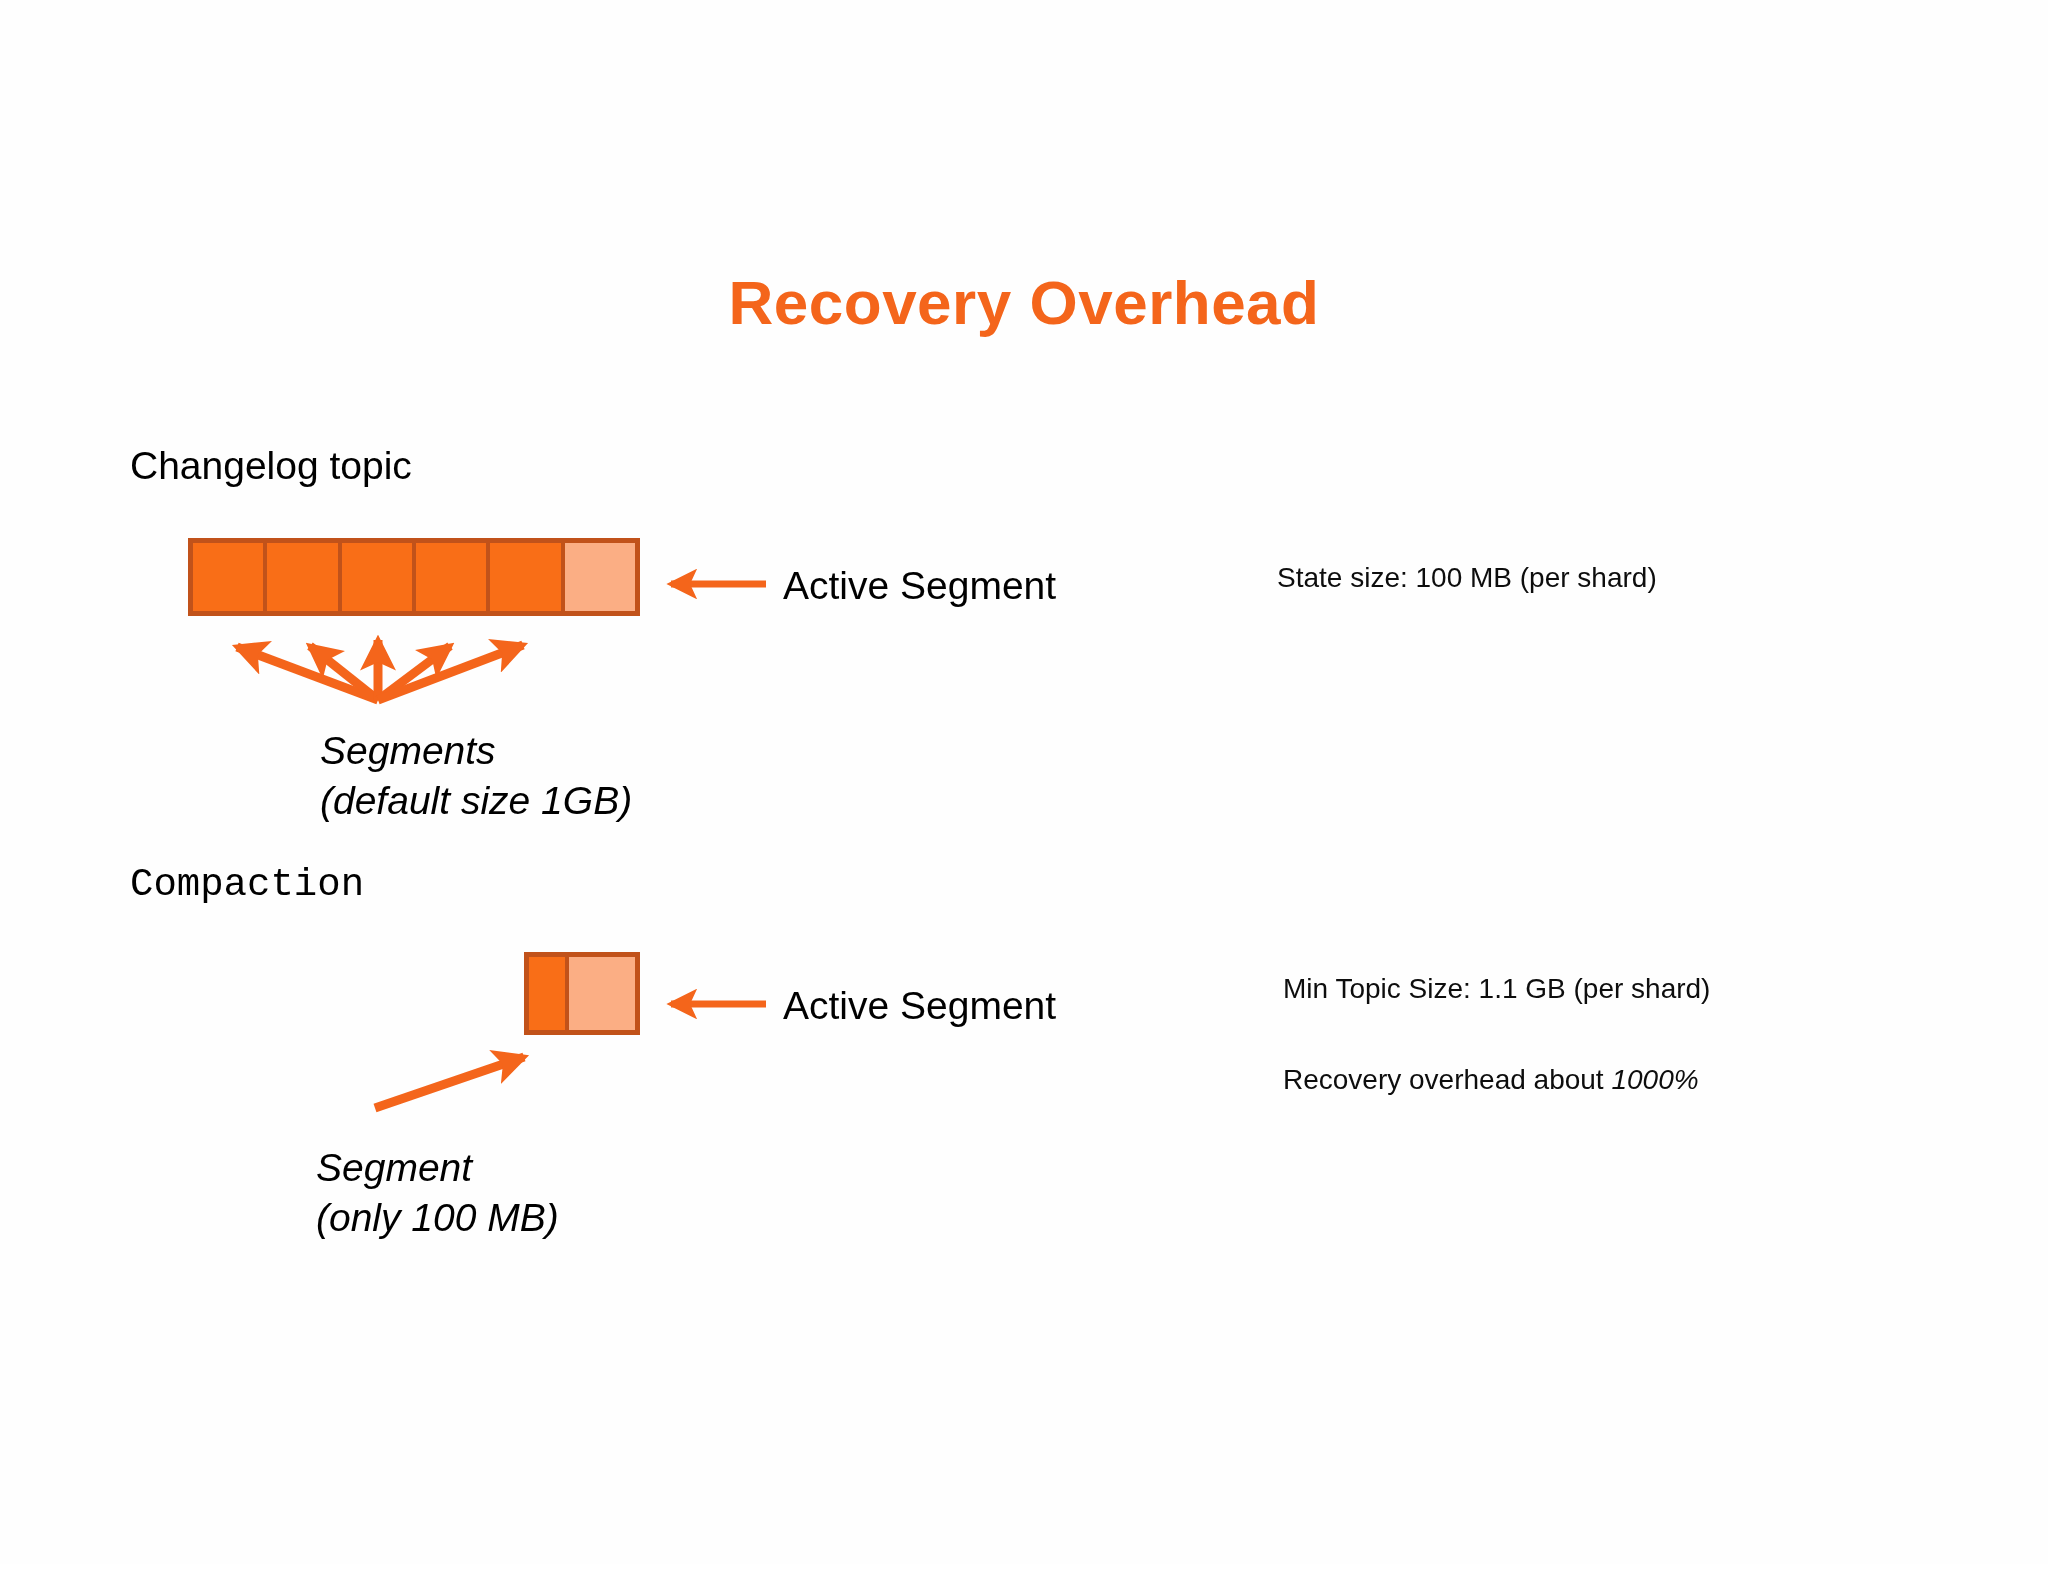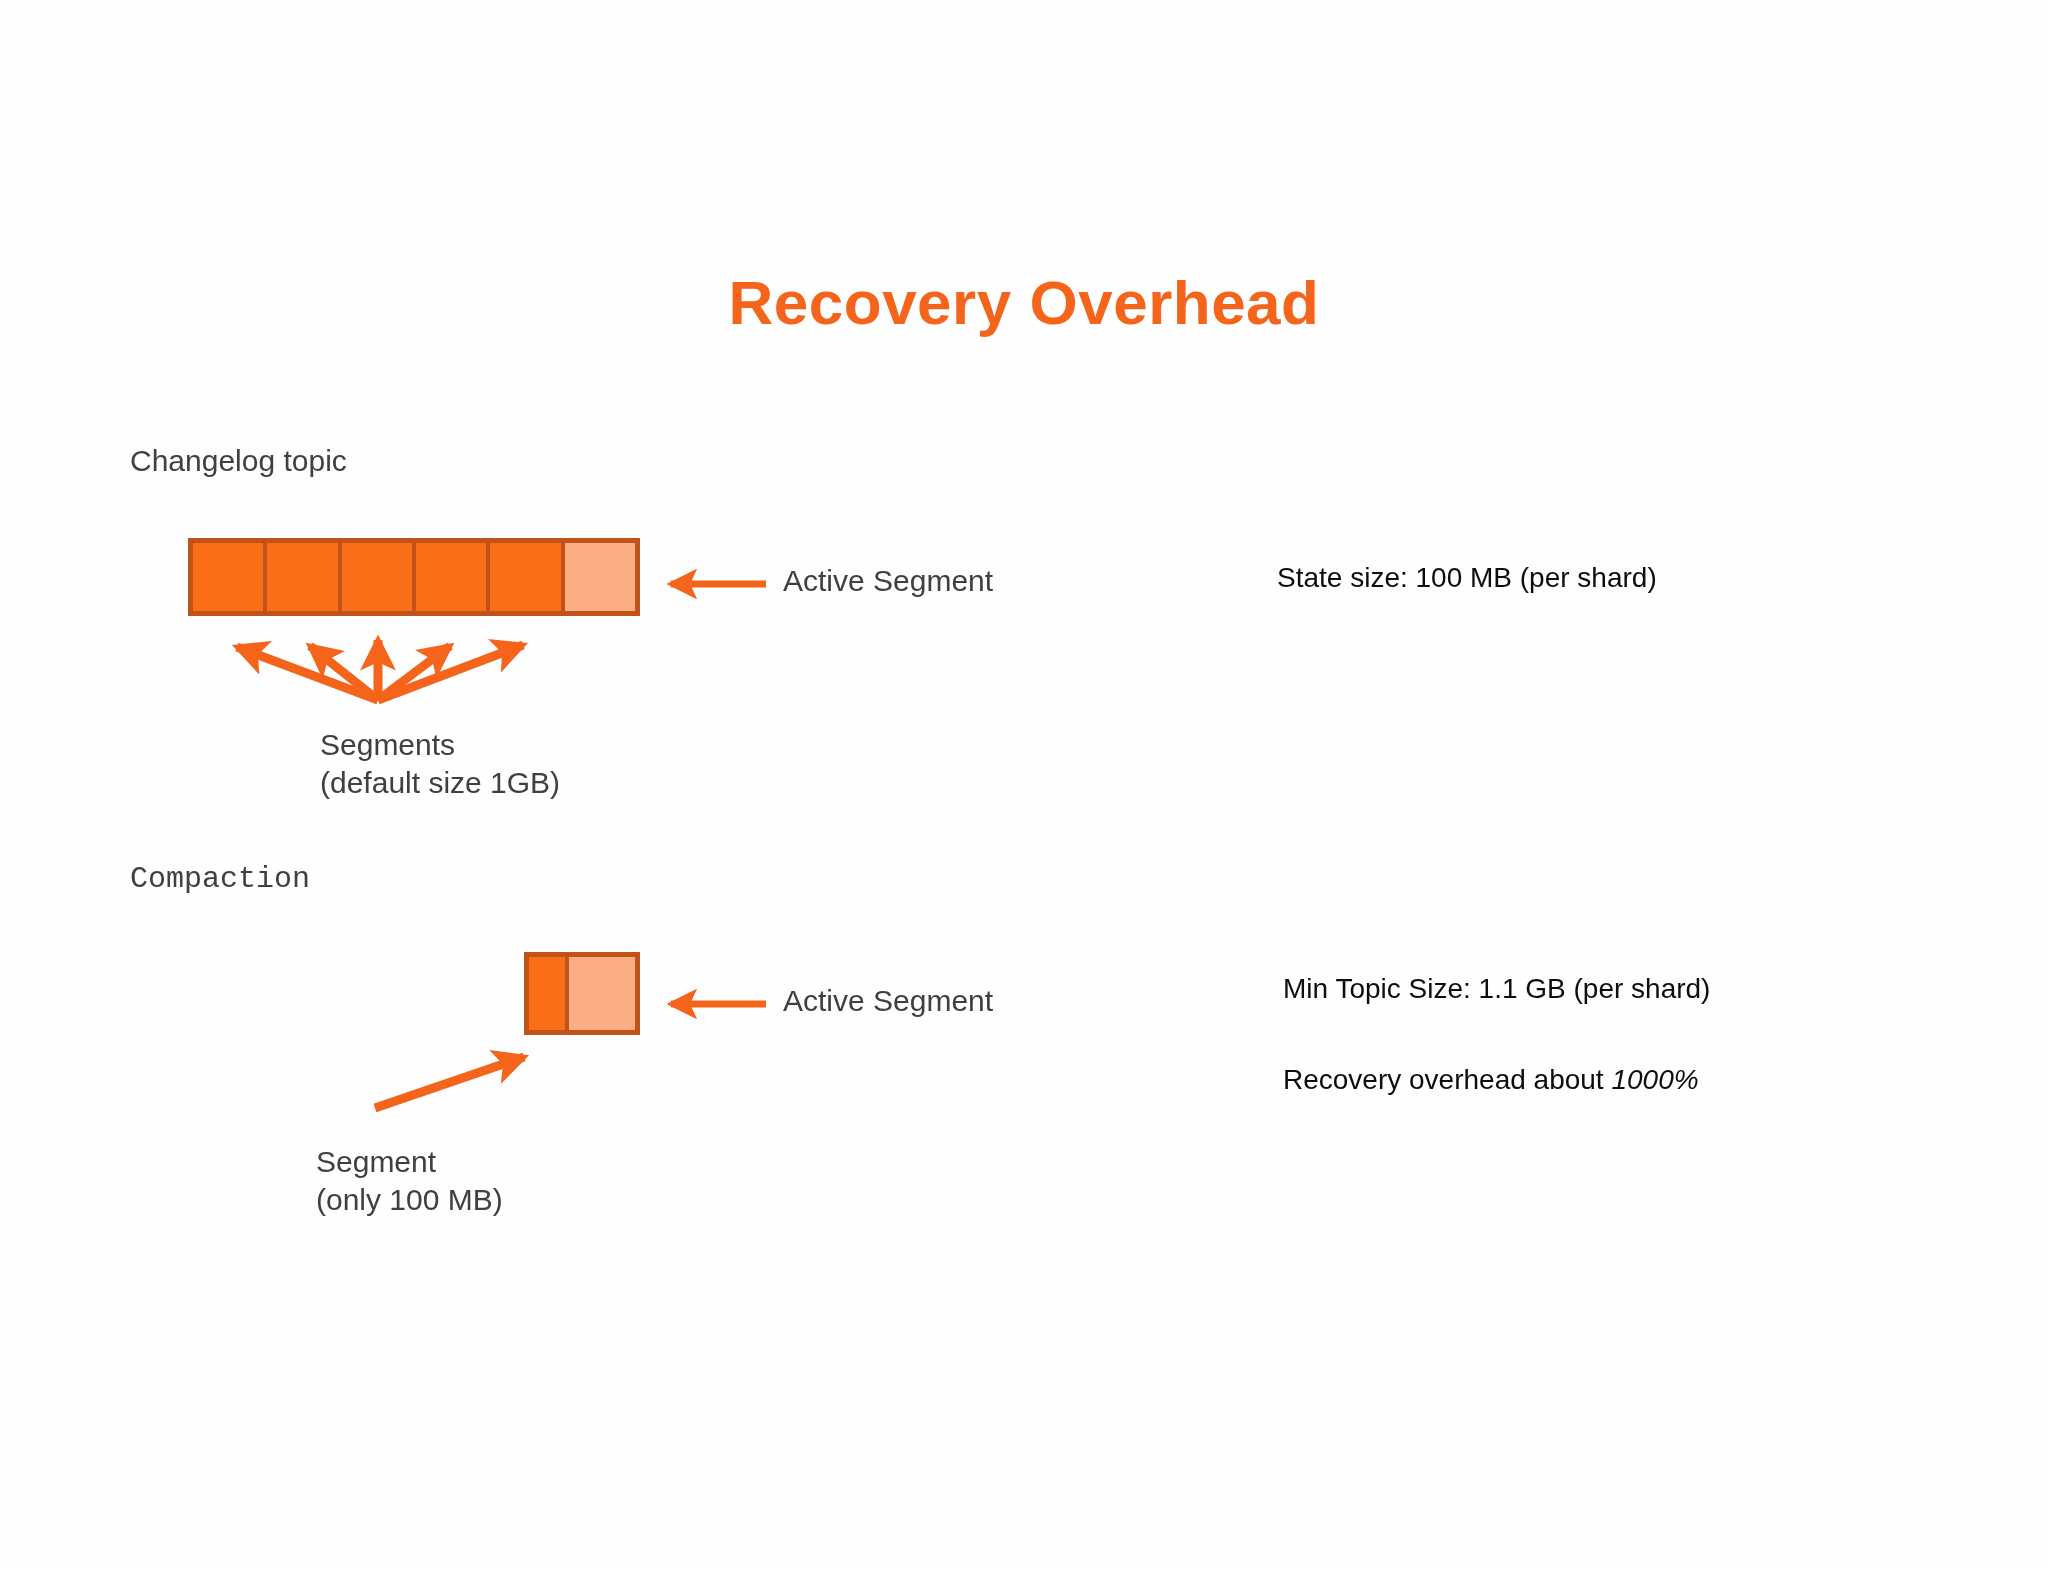--- a/index.html
+++ b/index.html
@@ -28,26 +28,26 @@
     text-align: center;
     font-size: 62px;
     font-weight: bold;
     color: #F4651B;
     letter-spacing: 0.5px;
     line-height: 1.05;
   }
   
   .lbl {
     position: absolute;
-    font-size: 30px;
-    color: #404040;
+    font-size: 39px;
+    color: #000000;
     white-space: nowrap;
     line-height: 1.18;
   }
-  .lbl.two-line { line-height: 1.28; }
+  .lbl.two-line { line-height: 1.28; font-style: italic; }
   .italic { font-style: italic; }
 
   
   #changelog-label { left: 130px; top: 443px; }
   #compaction-label { left: 130px; top: 862px; font-family: Liberation Mono, monospace; }
 
   
   .segment-bar {
     position: absolute;
     display: flex;

